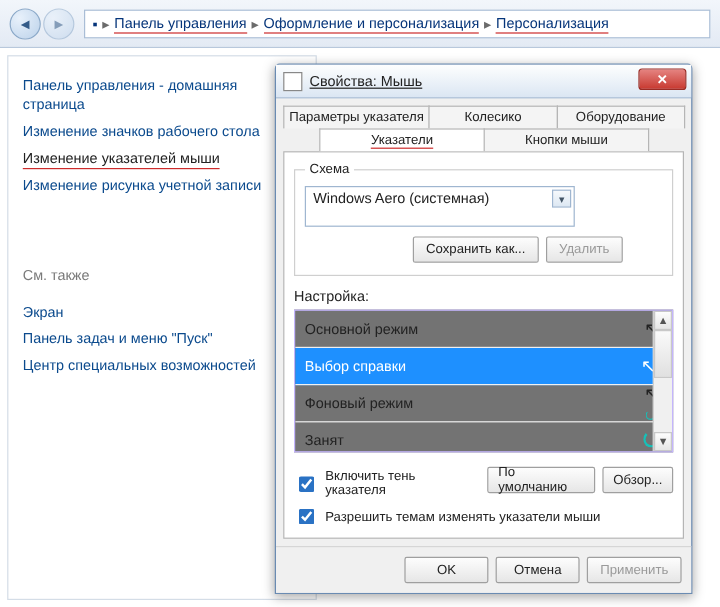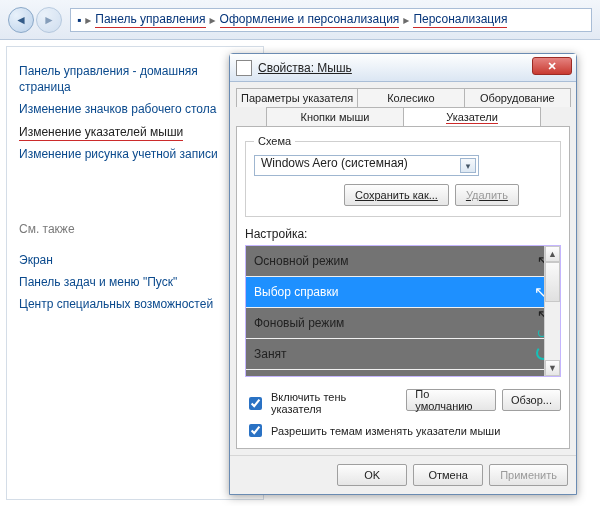--- a/index.html
+++ b/index.html
@@ -34,23 +34,23 @@
   .tabs-row { display: flex; }
   .tab { flex: 1; text-align: center; padding: 3px 4px; background: #f4f4f4; border: 1px solid #b5b5b5; border-bottom: none; margin-right: -1px; font-size: 11px; white-space: nowrap; position: relative; }
   .tab.active { background: #fff; z-index: 2; }
   .tab.ul span { border-bottom: 1px solid #cc2b2b; }
   .tabs-row.second { padding: 0 30px; }
 
   .tab-body { margin: 0 6px 6px 6px; border: 1px solid #b5b5b5; background: #fff; padding: 8px; flex: 1; overflow: hidden; display: flex; flex-direction: column; }
 
   fieldset.scheme { border: 1px solid #cfcfcf; padding: 6px 8px 10px 8px; margin: 0 0 8px 0; position: relative; }
   fieldset.scheme legend { padding: 0 4px; font-size: 11px; }
-  .scheme .combo { width: 225px; height: 21px; border: 1px solid #9fb6d0; background: #fff; display: flex; align-items: flex-start; padding: 0 6px; margin: 2px 0 8px 0; position: relative; }
+  .scheme .combo { width: 225px; height: 21px; border: 1px solid #9fb6d0; background: #fff; display: flex; align-items: flex-end; padding: 16px 6px; margin: 2px 0 8px 0; position: relative; }
   .combo .dd { position: absolute; right: 2px; top: 2px; width: 16px; height: 15px; border: 1px solid #9fb6d0; background: linear-gradient(#f6f9fc,#dde8f3); font-size: 9px; display:flex; align-items:center; justify-content:center; color:#456; }
-  .btnrow { display: flex; gap: 6px; padding-left: 90px; text-decoration: underline; }
+  .btnrow { display: flex; gap: 6px; padding-left: 90px; }
   .btn { height: 22px; padding: 0 10px; border: 1px solid #9f9f9f; background: linear-gradient(#fdfdfd,#e6e6e6); font-size: 11px; display:flex; align-items:center; border-radius:2px; }
   .btn.disabled { color: #9a9a9a; }
 
   .list-label { margin: 2px 0 4px 0; }
   .cursor-list { border: 1px solid #c4b5fd; height: 158px; overflow: hidden; position: relative; background:#737373; }
   .cursor-list .row { display: flex; align-items: center; justify-content: space-between; height: 31px; padding: 0 8px; border-bottom: 1px solid #f0f0f0; }
   .cursor-list .row.selected { background: #1e90ff; color: #fff; }
   .cursor-list .row .ic { width: 18px; text-align:center; font-size: 14px; }
   .cursor-list .scrollbar { position:absolute; right:0; top:0; bottom:0; width:16px; background:#f0f0f0; border-left:1px solid #d0d0d0; }
   .cursor-list .scrollbar .up, .cursor-list .scrollbar .dn { height:16px; border:1px solid #c8c8c8; background:linear-gradient(#fdfdfd,#e6e6e6); font-size:9px; display:flex; align-items:center; justify-content:center; color:#555;}
@@ -111,22 +111,22 @@
     <div class="closebtn">✕</div>
   </div>
 
   <div class="tabs-wrap">
     <div class="tabs-row">
       <div class="tab"><span>Параметры указателя</span></div>
       <div class="tab"><span>Колесико</span></div>
       <div class="tab"><span>Оборудование</span></div>
     </div>
     <div class="tabs-row second">
+      <div class="tab active ul"><span>Указатели</span></div>
       <div class="tab"><span>Кнопки мыши</span></div>
-      <div class="tab active ul"><span>Указатели</span></div>
     </div>
   </div>
 
   <div class="tab-body">
     <fieldset class="scheme">
       <legend>Схема</legend>
       <div class="combo">
         <span>Windows Aero (системная)</span>
         <div class="dd">▾</div>
       </div>

